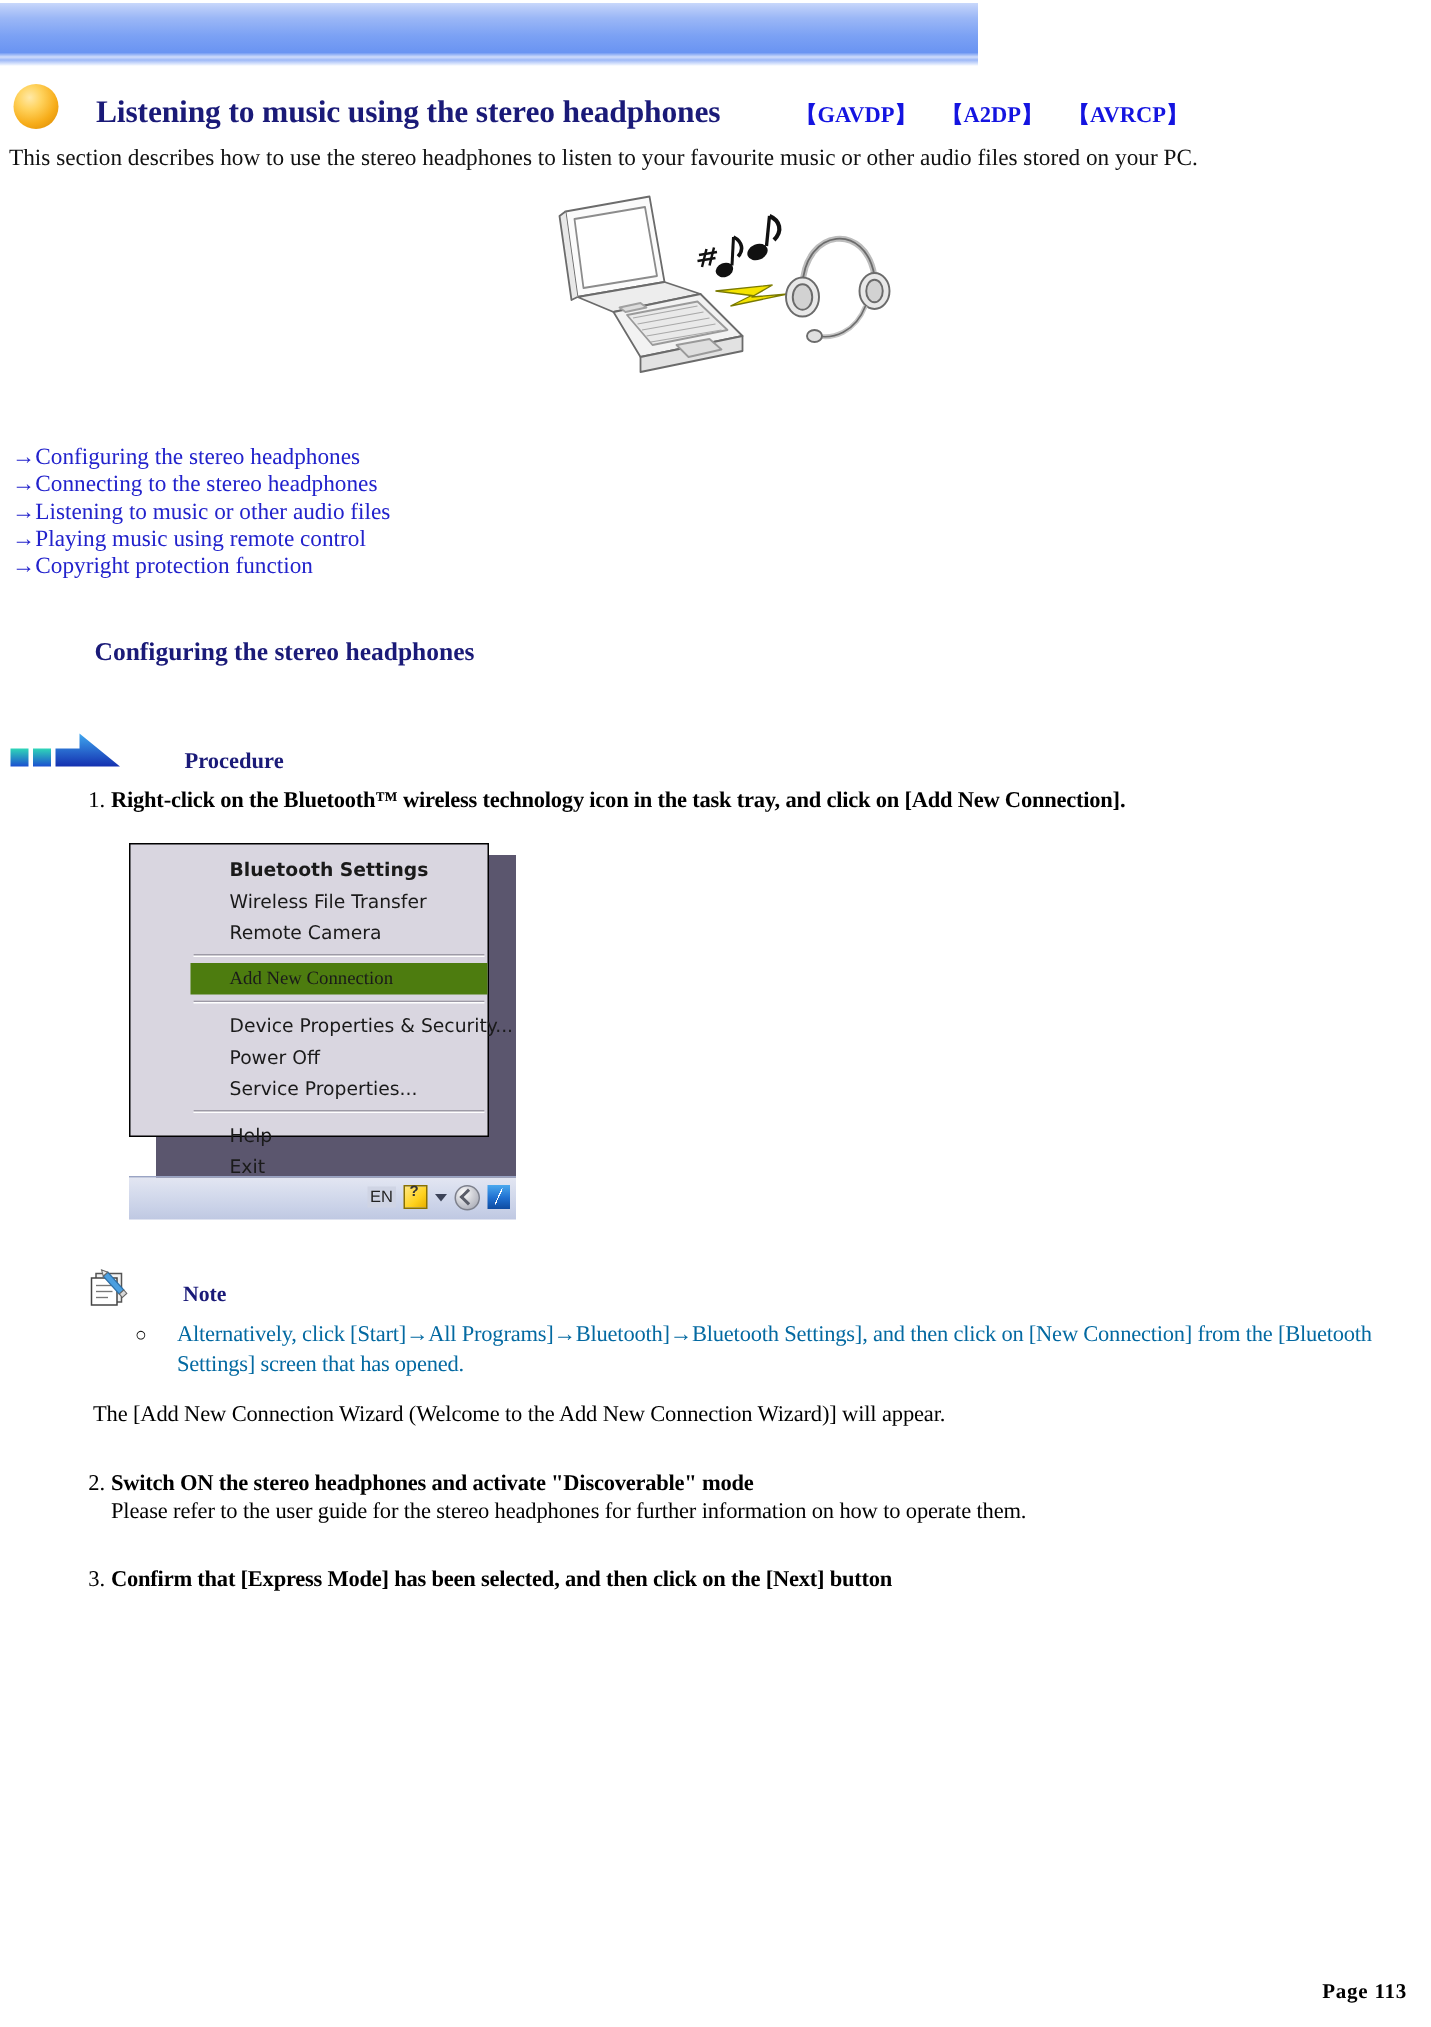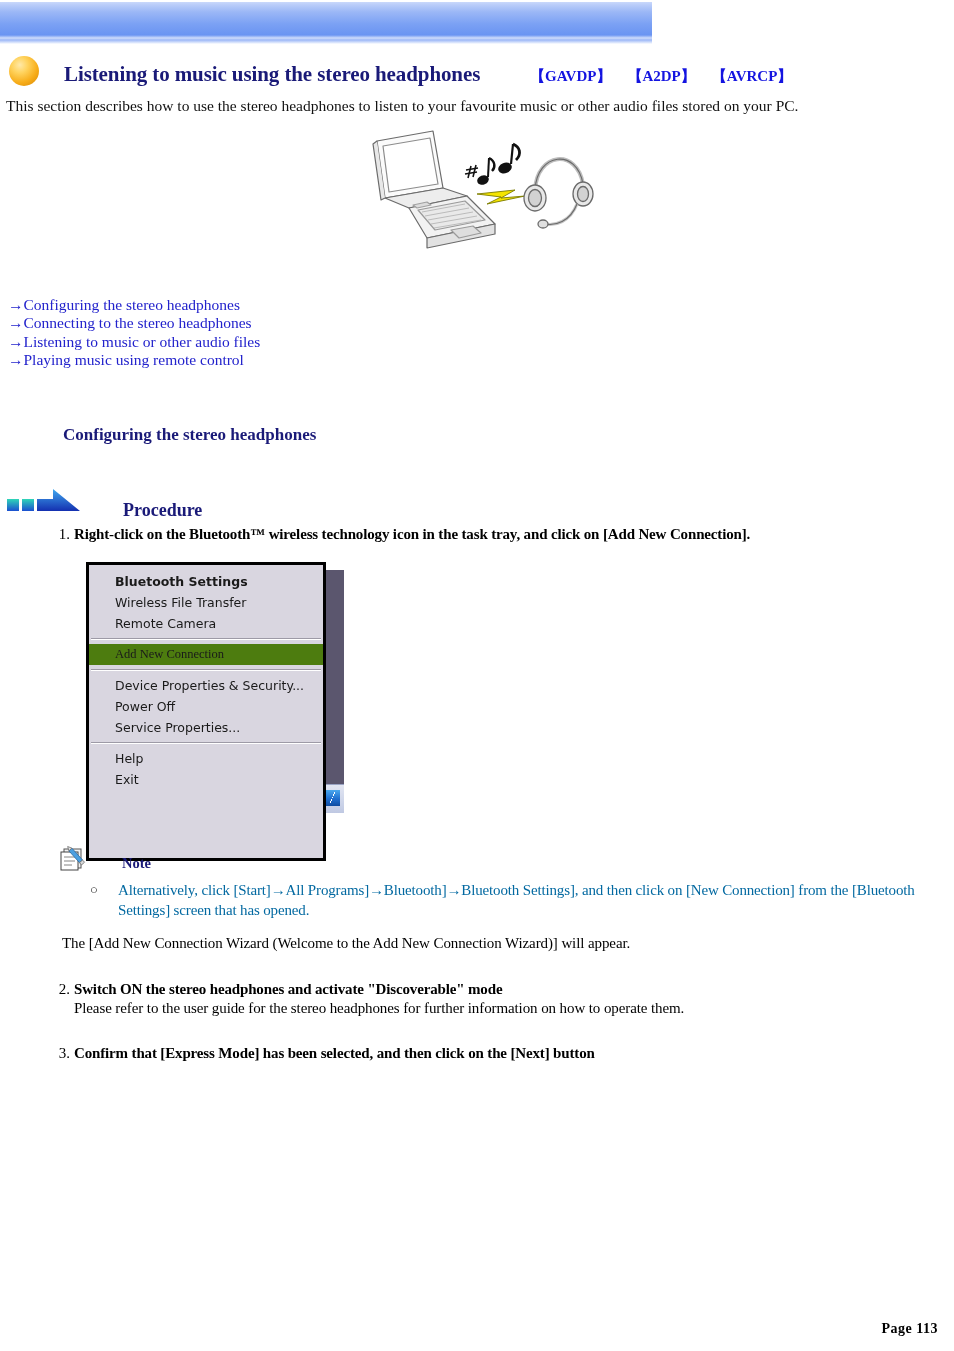--- a/index.html
+++ b/index.html
@@ -117,21 +117,21 @@
     position: absolute;
     left: 6px;
     top: 487px;
     width: 76px;
     height: 26px;
   }
   .proc-label {
     position: absolute;
     left: 123px;
     top: 500px;
-    font-size: 18px;
+    font-size: 15px;
     font-weight: bold;
     color: #1a1a78;
   }
 
   
   .step {
     position: absolute;
     font-size: 15px;
     color: #000;
   }
@@ -250,25 +250,26 @@
     width: 5px; height: 11px;
     background:
       linear-gradient(to bottom right, transparent 46%, #ffffff 46%, #ffffff 54%, transparent 54%);
   }
 
   .menu-panel {
     position: absolute;
     left: 0;
     top: 0;
     width: 240px;
-    height: 299px;
+    height: 196px;
     background: #d9d6e0;
-    border: 3px solid #000000;
+    border: 1px solid #000000;
     box-sizing: border-box;
     font-family: "DejaVu Sans", "Liberation Sans", sans-serif;
+    padding-left: 40px;
   }
   .menu-item {
     height: 21px;
     line-height: 21px;
     padding-left: 26px;
     font-size: 12.5px;
     color: #1a1a1a;
     white-space: nowrap;
   }
   .menu-item.bold { font-weight: bold; }
@@ -428,20 +429,23 @@
     <span class="arrow">→</span><span class="link-label">Configuring the stereo headphones</span>
   </div>
   <div class="link-row">
     <span class="arrow">→</span><span class="link-label">Connecting to the stereo headphones</span>
   </div>
   <div class="link-row">
     <span class="arrow">→</span><span class="link-label">Listening to music or other audio files</span>
   </div>
   <div class="link-row">
     <span class="arrow">→</span><span class="link-label">Playing music using remote control</span>
+  </div>
+  <div class="link-row">
+    <span class="arrow">→</span><span class="link-label">Copyright protection function</span>
   </div>
 </div>
 
 <div class="section-heading">Configuring the stereo headphones</div>
 
 <div class="proc-icon">
   <svg width="76" height="26" viewBox="0 0 76 26" xmlns="http://www.w3.org/2000/svg">
     <defs>
       <linearGradient id="pg1" x1="0" y1="0" x2="0" y2="1">
         <stop offset="0%" stop-color="#2fd6b8"></stop>

